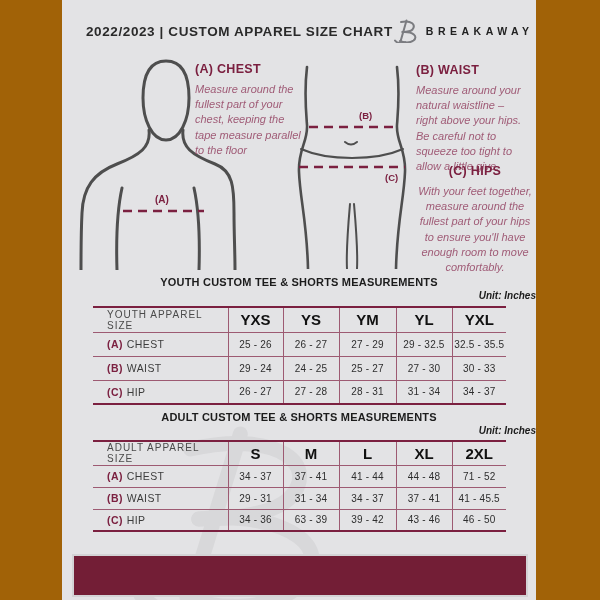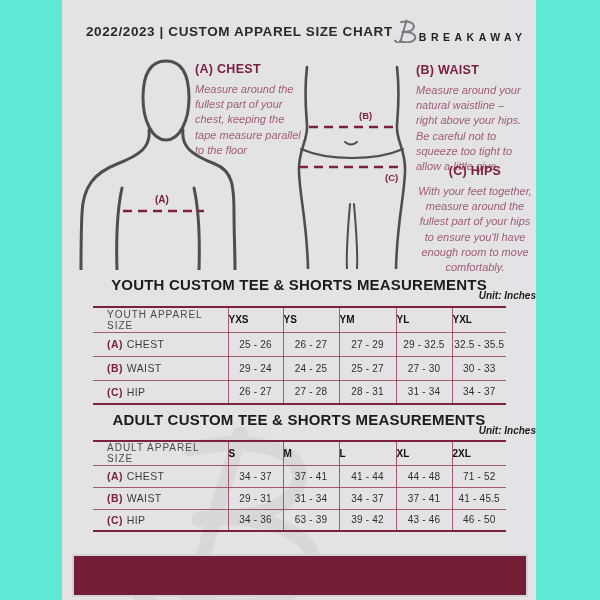--- a/index.html
+++ b/index.html
@@ -1,53 +1,53 @@
 <!DOCTYPE html>
 <html><head>
 <meta charset="utf-8">
 <style>
   html,body{margin:0;padding:0;}
   body{width:600px;height:600px;background:#000;font-family:"Liberation Sans",sans-serif;overflow:hidden;}
-  .canvas{position:relative;width:600px;height:600px;background:#5eead4;}
+  .canvas{position:relative;width:600px;height:600px;background:#a16207;}
   .page{position:absolute;left:62px;top:0;width:474px;height:600px;background:#e3e3e5;}
 
   
   .header{position:absolute;left:24px;right:22px;top:16px;height:30px;display:flex;justify-content:space-between;align-items:center;}
   .page-title{font-size:13.5px;font-weight:700;letter-spacing:.6px;color:#2a2a2a;white-space:nowrap;}
-  .brand{display:flex;align-items:flex-end;}
+  .brand{display:flex;align-items:center;gap:7px;}
   .brand-name{font-size:10.5px;font-weight:700;letter-spacing:4.5px;color:#222;}
 
   
   .torso-svg{position:absolute;left:15px;top:56px;}
   .lower-svg{position:absolute;left:231px;top:57px;}
   .instr{position:absolute;}
   .instr-h{font-size:12.5px;font-weight:700;letter-spacing:.3px;color:#7b2040;}
   .instr-t{margin-top:6px;font-size:11px;font-style:italic;line-height:1.38;color:#a05c77;}
   .instr-a{left:133px;top:62px;width:110px;}
   .instr-bb{left:354px;top:63px;width:112px;}
   .instr-cc{left:354px;top:164px;width:118px;text-align:center;}
 
   
-  .sec-title{position:absolute;left:0;width:474px;text-align:center;font-size:15px;font-weight:700;letter-spacing:.2px;color:#1c1c1c;}
+  .sec-title{position:absolute;left:0;width:474px;text-align:center;font-size:11px;font-weight:700;letter-spacing:.2px;color:#1c1c1c;}
   .sec-unit{position:absolute;left:0;width:474px;text-align:right;font-size:10px;font-style:italic;font-weight:600;color:#1c1c1c;}
   .youth-title{top:276px;} .youth-unit{top:290px;}
   .adult-title{top:411px;} .adult-unit{top:425px;}
 
   
   .size-table{position:absolute;left:31px;width:413px;border-collapse:collapse;table-layout:fixed;
     border-top:2px solid #7b2040;border-bottom:2px solid #7b2040;background:transparent;z-index:2;}
   .youth-table{top:306px;} .adult-table{top:440px;}
   .size-table td{border:1px solid #9d5a72;padding:0;vertical-align:middle;}
   .size-table td:first-child{border-left:0;padding-left:14px;}
   .size-table td:last-child{border-right:0;}
   .size-table tr{height:24px;margin-top:32px;}
   .youth-table tr.head-row{height:25px;} .adult-table tr.head-row{height:24px;}
   .adult-table tr{height:22px;}
   .label-head{font-size:10px;letter-spacing:1px;color:#4a4a4a;}
-  .size-head{font-size:10px;font-weight:700;color:#111;text-align:left;}
+  .size-head{font-size:15px;font-weight:700;color:#111;text-align:center;}
   .row-label{font-size:10.5px;letter-spacing:.4px;color:#3c3c3c;}
   .pfx{font-weight:700;color:#7b2040;margin-right:4px;}
   .val{font-size:10px;letter-spacing:.2px;color:#2e2e2e;text-align:center;}
 
   
   .watermark{position:absolute;left:55px;top:424px;z-index:1;opacity:.85;}
   .footer-bar{position:absolute;left:10px;top:554px;width:456px;height:43px;box-sizing:border-box;
     background:#731e36;border:2px solid #d3d3d5;z-index:3;}
 </style>
 </head>

